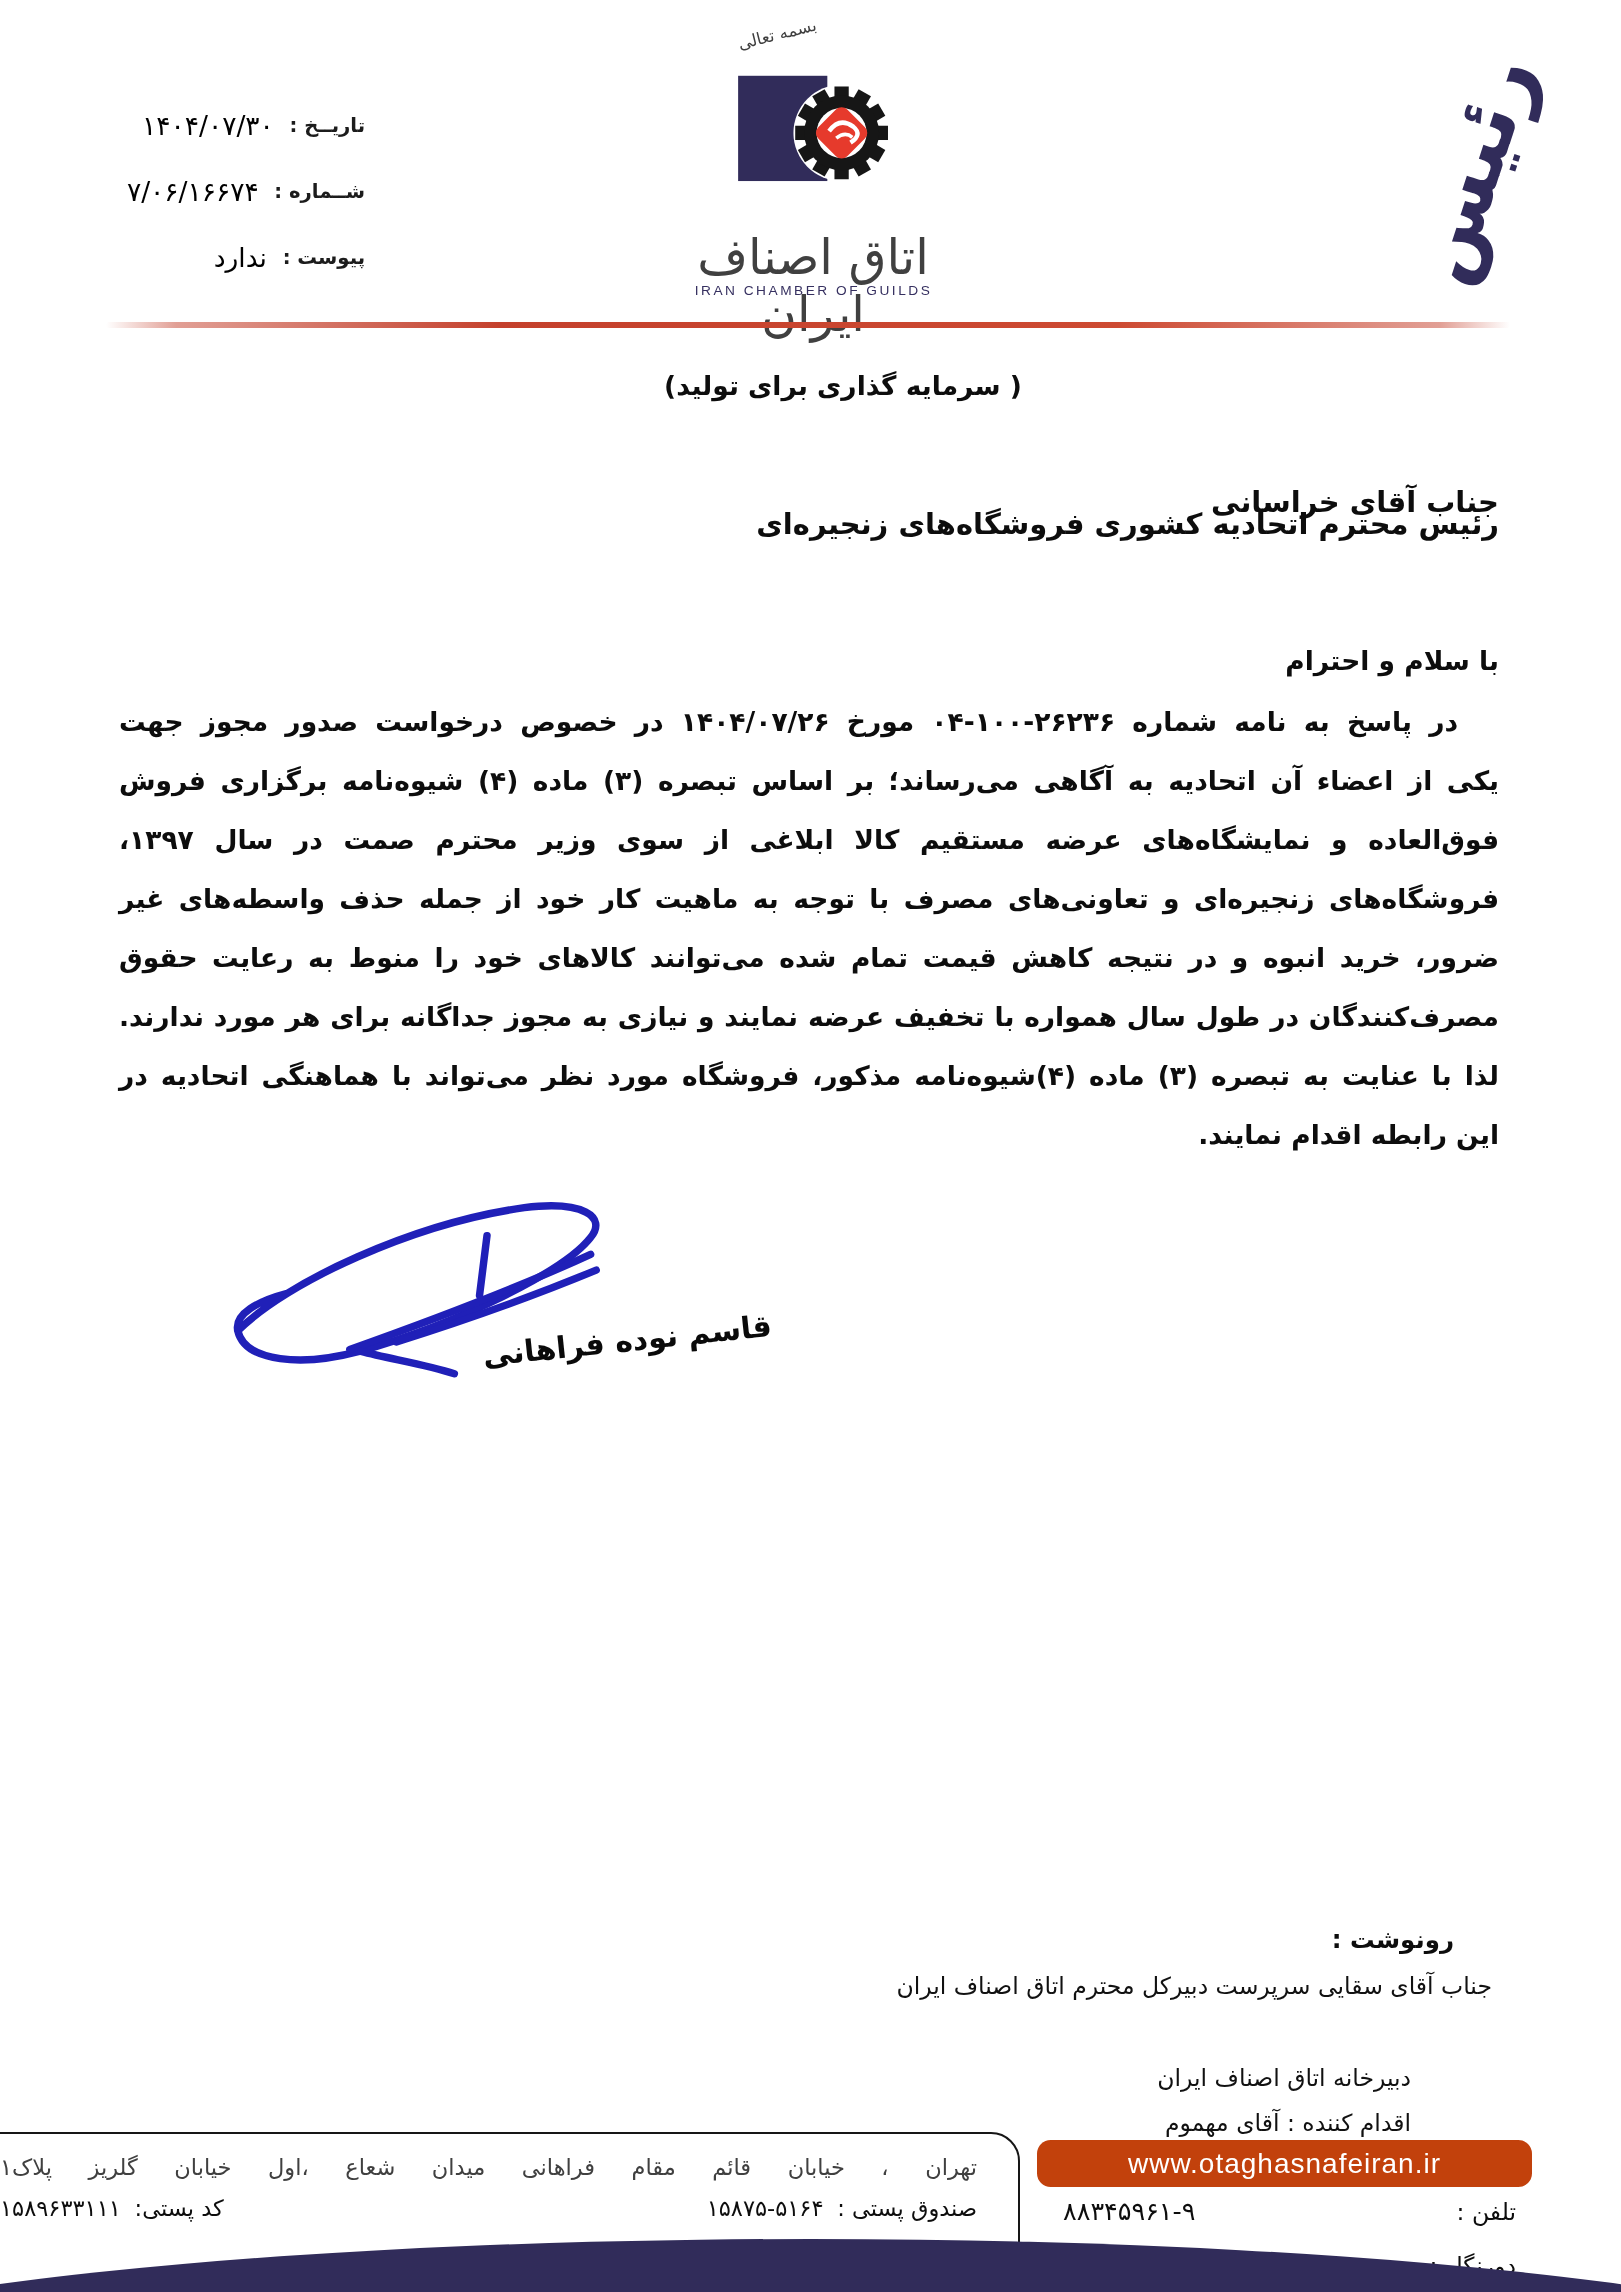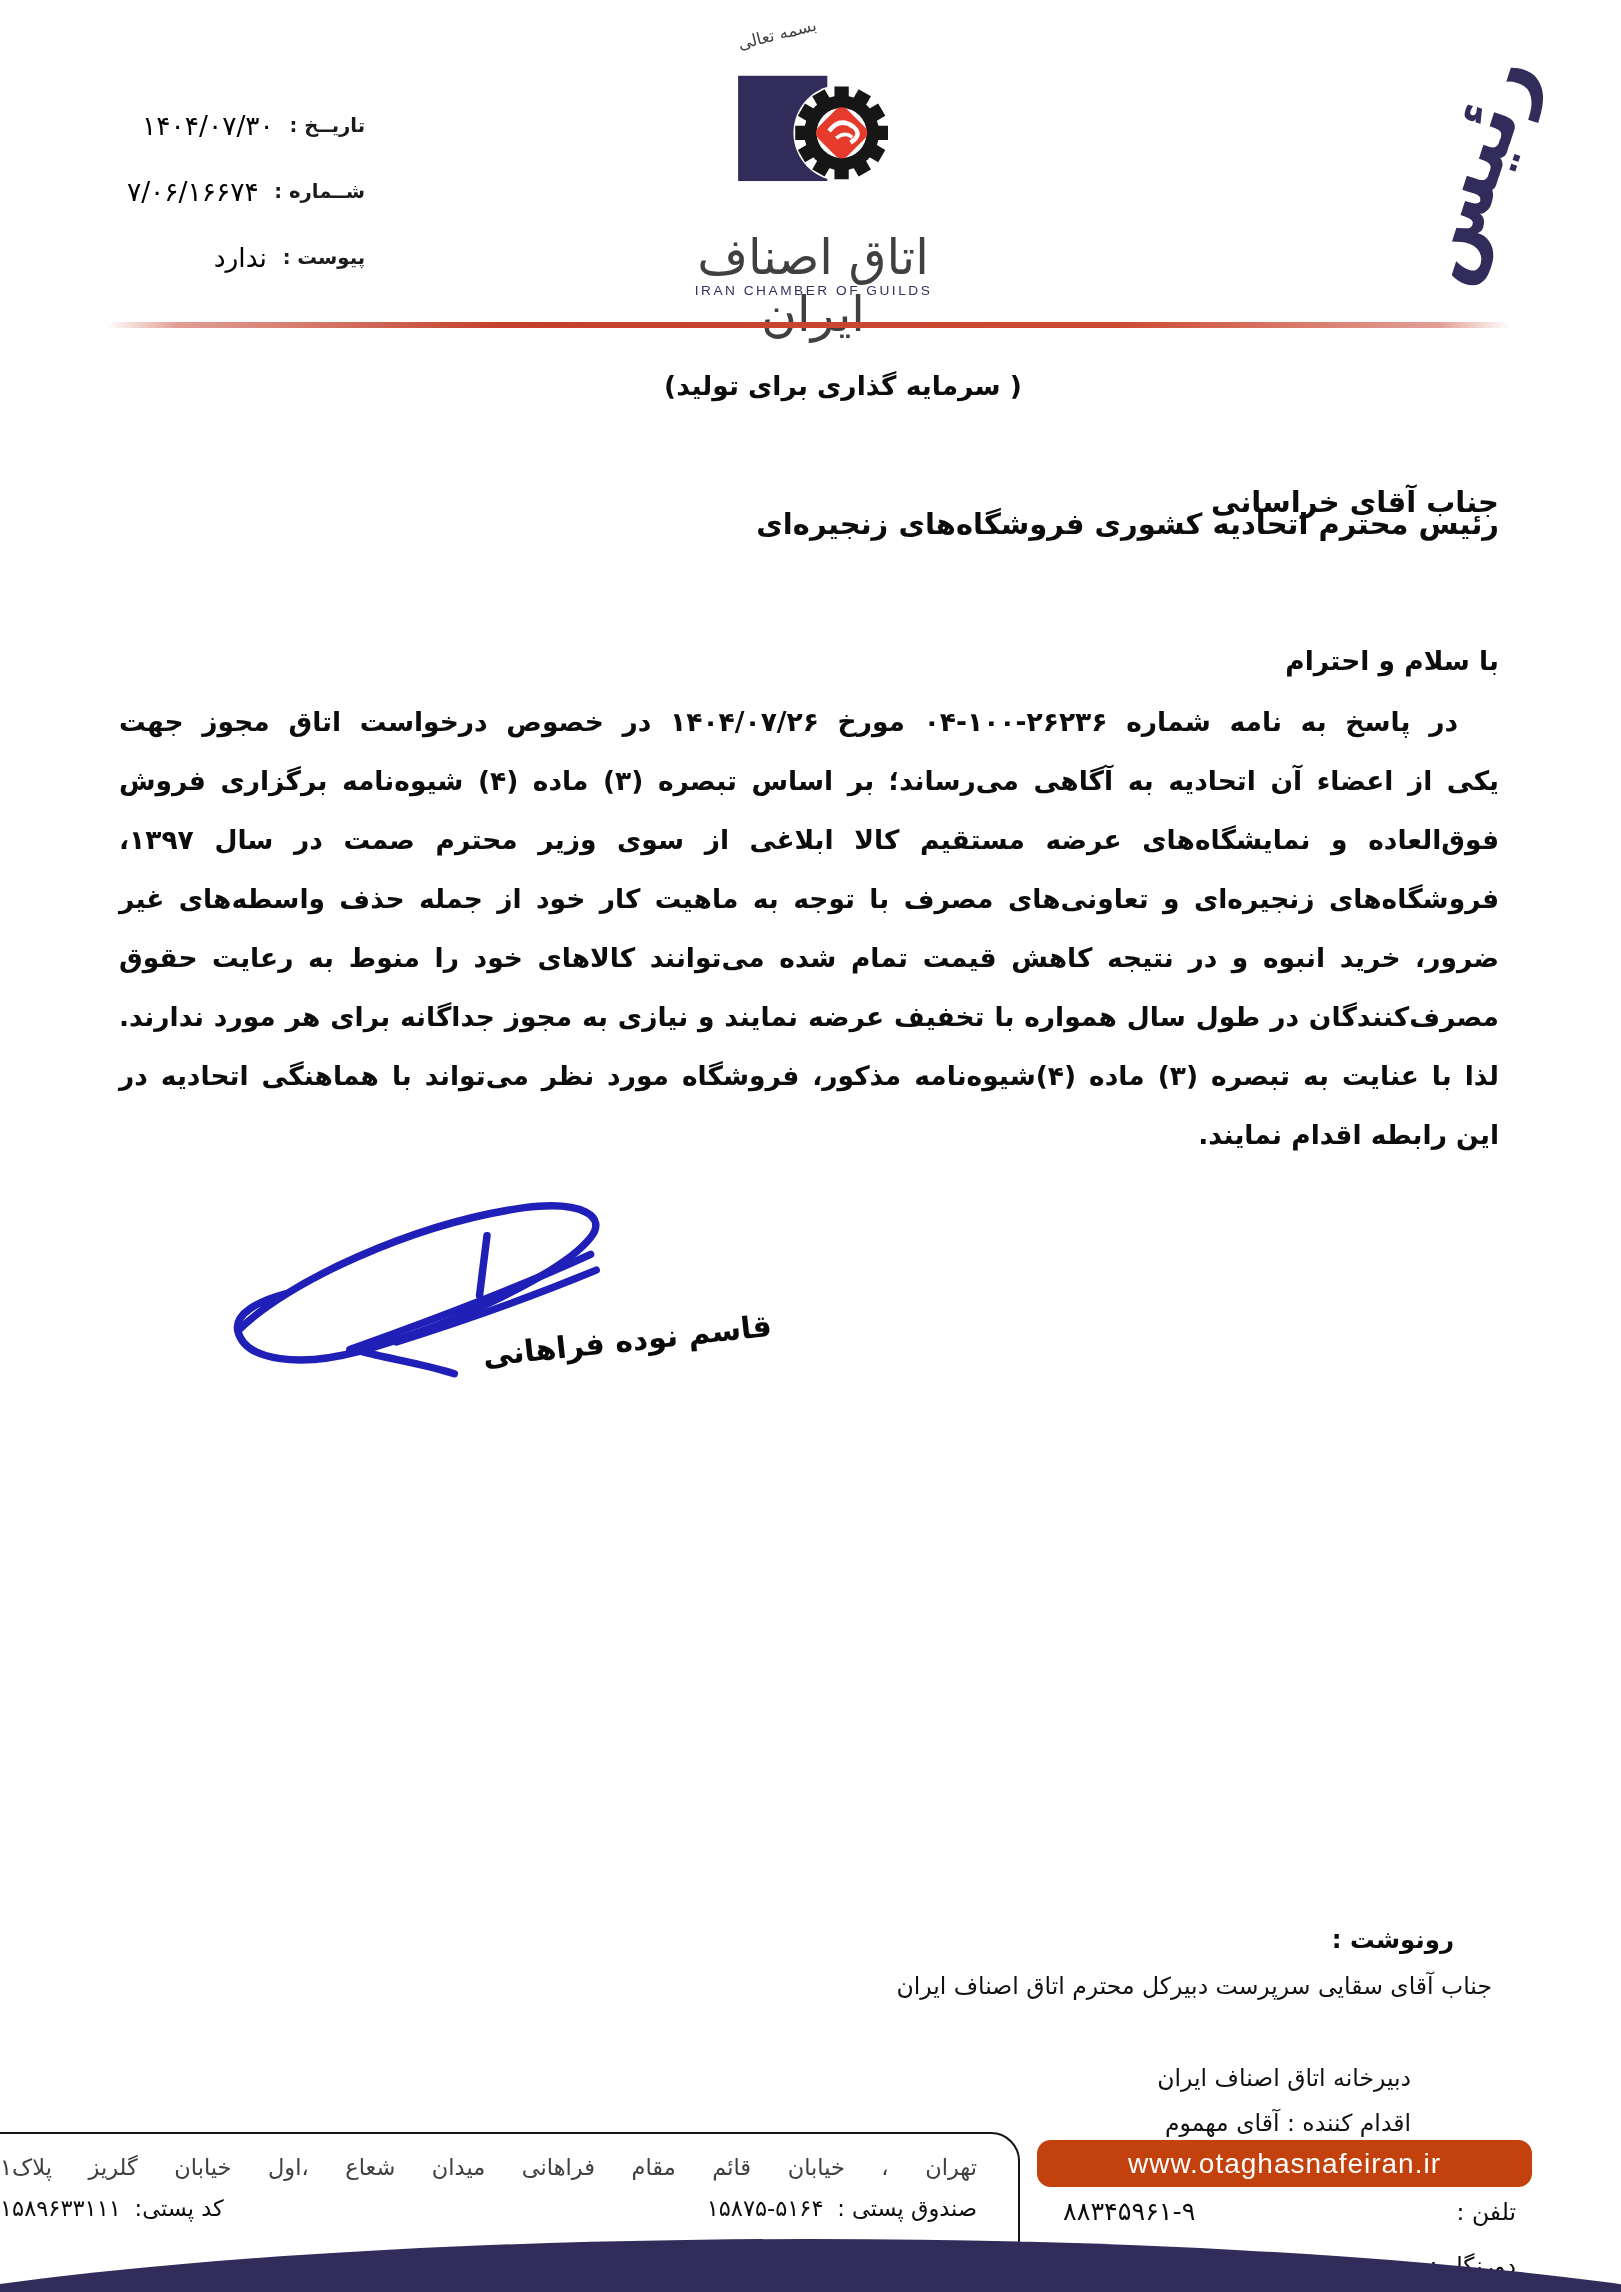--- a/index.html
+++ b/index.html
@@ -122,21 +122,21 @@
   <div class="abs rcp1">جناب آقای خراسانی</div>
   <div class="abs rcp2">رئیس محترم اتحادیه کشوری فروشگاه‌های زنجیره‌ای</div>
   <div class="abs salut">با سلام و احترام</div>
 
   <div class="abs body">
     <div class="bline first">
       <span>در پاسخ به نامه شماره</span>
       <span class="num" dir="ltr">۰۴-۱۰۰-۲۶۲۳۶</span>
       <span>مورخ</span>
       <span class="num" dir="ltr">۱۴۰۴/۰۷/۲۶</span>
-      <span>در خصوص درخواست اتاق مجوز جهت</span>
+      <span>در خصوص درخواست صدور مجوز جهت</span>
     </div>
     <div class="bline">یکی از اعضاء آن اتحادیه به آگاهی می‌رساند؛ بر اساس تبصره (۳) ماده (۴) شیوه‌نامه برگزاری فروش</div>
     <div class="bline">فوق‌العاده و نمایشگاه‌های عرضه مستقیم کالا ابلاغی از سوی وزیر محترم صمت در سال ۱۳۹۷،</div>
     <div class="bline">فروشگاه‌های زنجیره‌ای و تعاونی‌های مصرف با توجه به ماهیت کار خود از جمله حذف واسطه‌های غیر</div>
     <div class="bline">ضرور، خرید انبوه و در نتیجه کاهش قیمت تمام شده می‌توانند کالاهای خود را منوط به رعایت حقوق</div>
     <div class="bline">مصرف‌کنندگان در طول سال همواره با تخفیف عرضه نمایند و نیازی به مجوز جداگانه برای هر مورد ندارند.</div>
     <div class="bline">لذا با عنایت به تبصره (۳) ماده (۴)شیوه‌نامه مذکور، فروشگاه مورد نظر می‌تواند با هماهنگی اتحادیه در</div>
     <div class="bline last">این رابطه اقدام نمایند.</div>
   </div>
 

